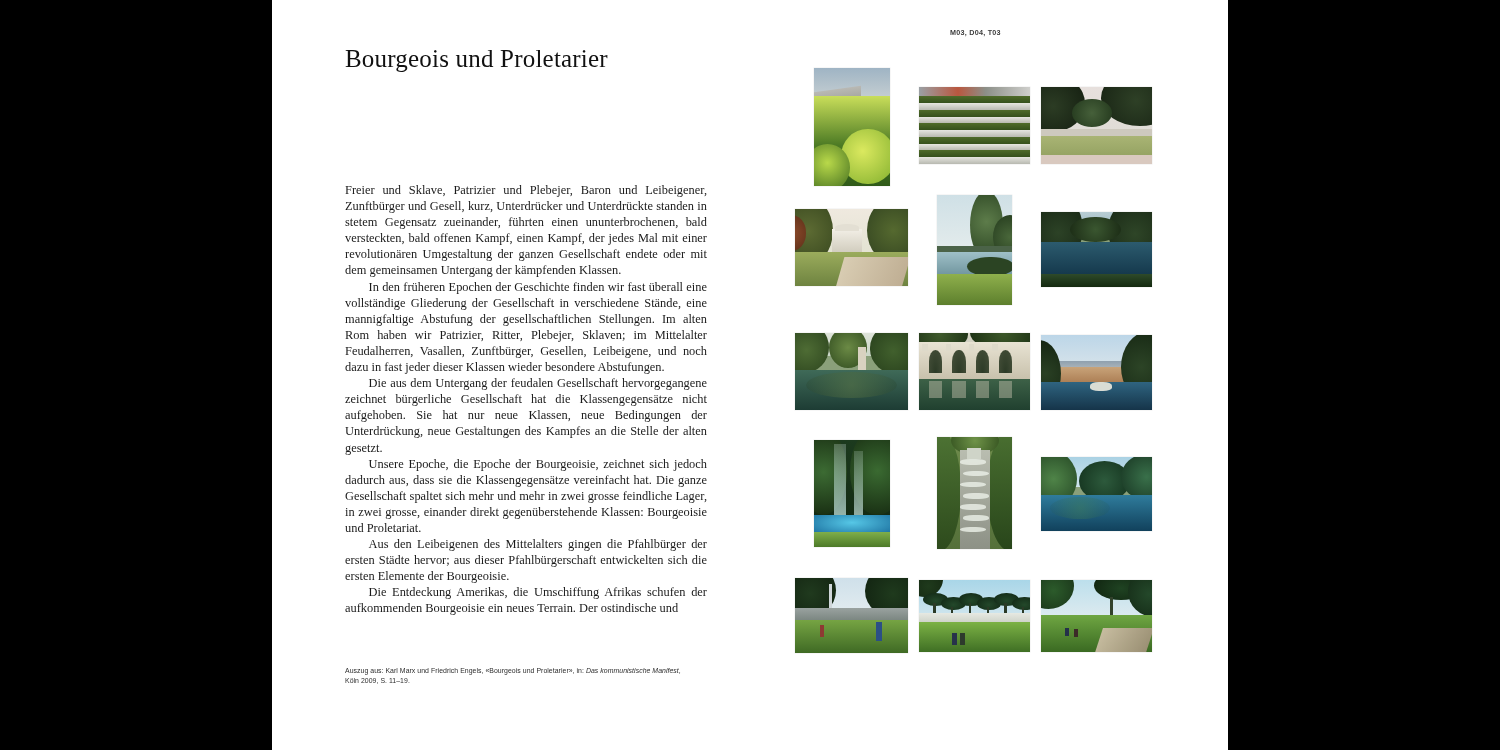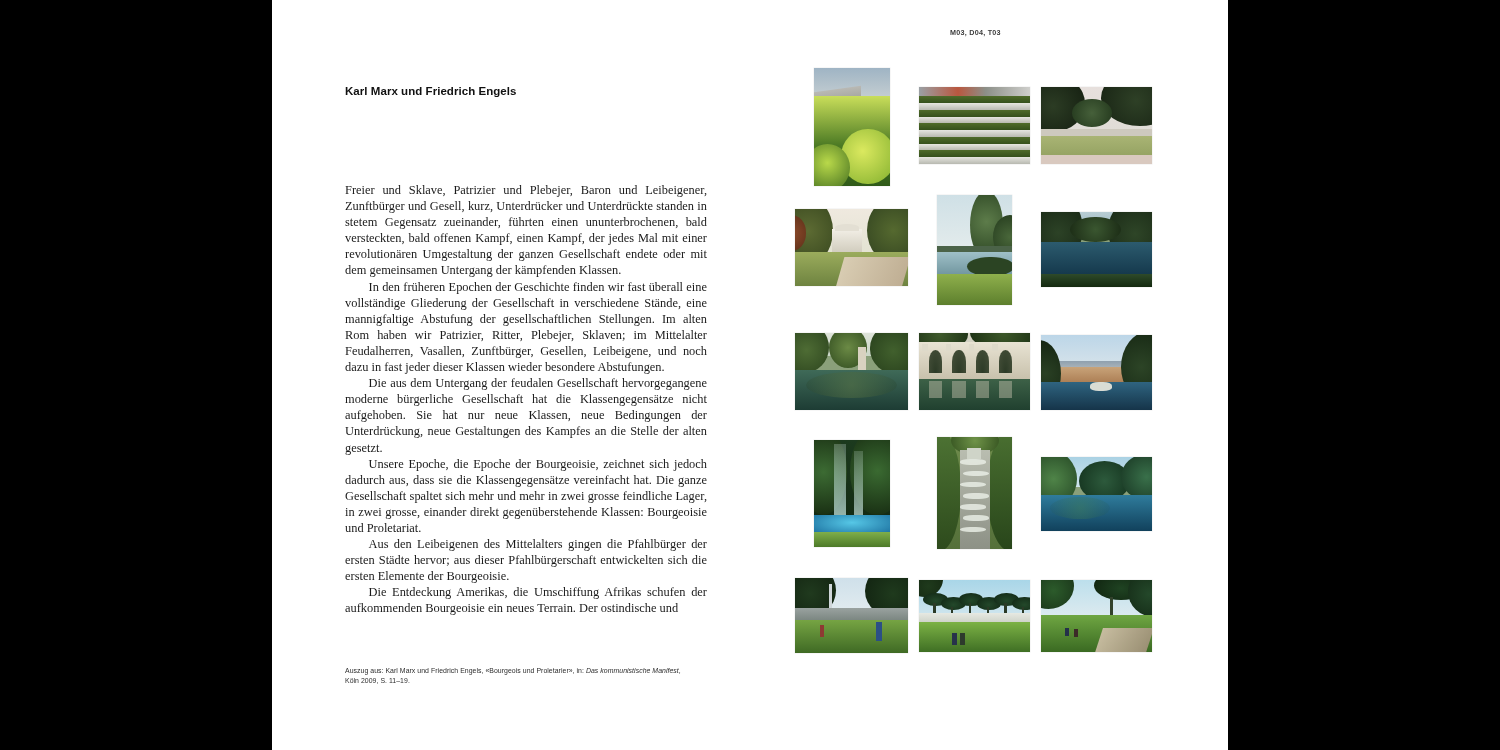--- a/index.html
+++ b/index.html
@@ -177,25 +177,25 @@
 </style>
 </head>
 <body>
 
 <div class="viewport">
   <div class="page">
 
     <div class="page-marker">M03, D04, T03</div>
 
     <div class="left-col">
-      <div class="article-author">Karl Marx und Friedrich Engels</div>
+      <div class="article-title">Bourgeois und Proletarier</div>
       <div class="body-text">
           <p>Freier und Sklave, Patrizier und Plebejer, Baron und Leibeigener, Zunftbürger und Gesell, kurz, Unterdrücker und Unterdrückte standen in stetem Gegensatz zueinander, führten einen ununterbrochenen, bald versteckten, bald offenen Kampf, einen Kampf, der jedes Mal mit einer revolutionären Umgestaltung der ganzen Gesellschaft endete oder mit dem gemeinsamen Untergang der kämpfenden Klassen.</p>
           <p>In den früheren Epochen der Geschichte finden wir fast überall eine vollständige Gliederung der Gesellschaft in verschiedene Stände, eine mannigfaltige Abstufung der gesellschaftlichen Stellungen. Im alten Rom haben wir Patrizier, Ritter, Plebejer, Sklaven; im Mittelalter Feudalherren, Vasallen, Zunftbürger, Gesellen, Leibeigene, und noch dazu in fast jeder dieser Klassen wieder besondere Abstufungen.</p>
-          <p>Die aus dem Untergang der feudalen Gesellschaft hervorgegangene moderne bürgerliche Gesellschaft hat die Klassengegensätze nicht aufgehoben. Sie hat nur neue Klassen, neue Bedingungen der Unterdrückung, neue Gestaltungen des Kampfes an die Stelle der alten gesetzt.</p>
+          <p>Die aus dem Untergang der feudalen Gesellschaft hervorgegangene zeichnet bürgerliche Gesellschaft hat die Klassengegensätze nicht aufgehoben. Sie hat nur neue Klassen, neue Bedingungen der Unterdrückung, neue Gestaltungen des Kampfes an die Stelle der alten gesetzt.</p>
           <p>Unsere Epoche, die Epoche der Bourgeoisie, zeichnet sich jedoch dadurch aus, dass sie die Klassengegensätze vereinfacht hat. Die ganze Gesellschaft spaltet sich mehr und mehr in zwei grosse feindliche Lager, in zwei grosse, einander direkt gegenüberstehende Klassen: Bourgeoisie und Proletariat.</p>
           <p>Aus den Leibeigenen des Mittelalters gingen die Pfahlbürger der ersten Städte hervor; aus dieser Pfahlbürgerschaft entwickelten sich die ersten Elemente der Bourgeoisie.</p>
           <p>Die Entdeckung Amerikas, die Umschiffung Afrikas schufen der aufkommenden Bourgeoisie ein neues Terrain. Der ostindische und</p>
         </div>
       <div class="footnote">
         <span>Auszug aus: Karl Marx und Friedrich Engels, «Bourgeois und Proletarier», in: </span><i>Das kommunistische Manifest</i><span>, Köln 2009, S. 11–19.</span>
       </div>
     </div>
 
     <div class="photo-grid">

